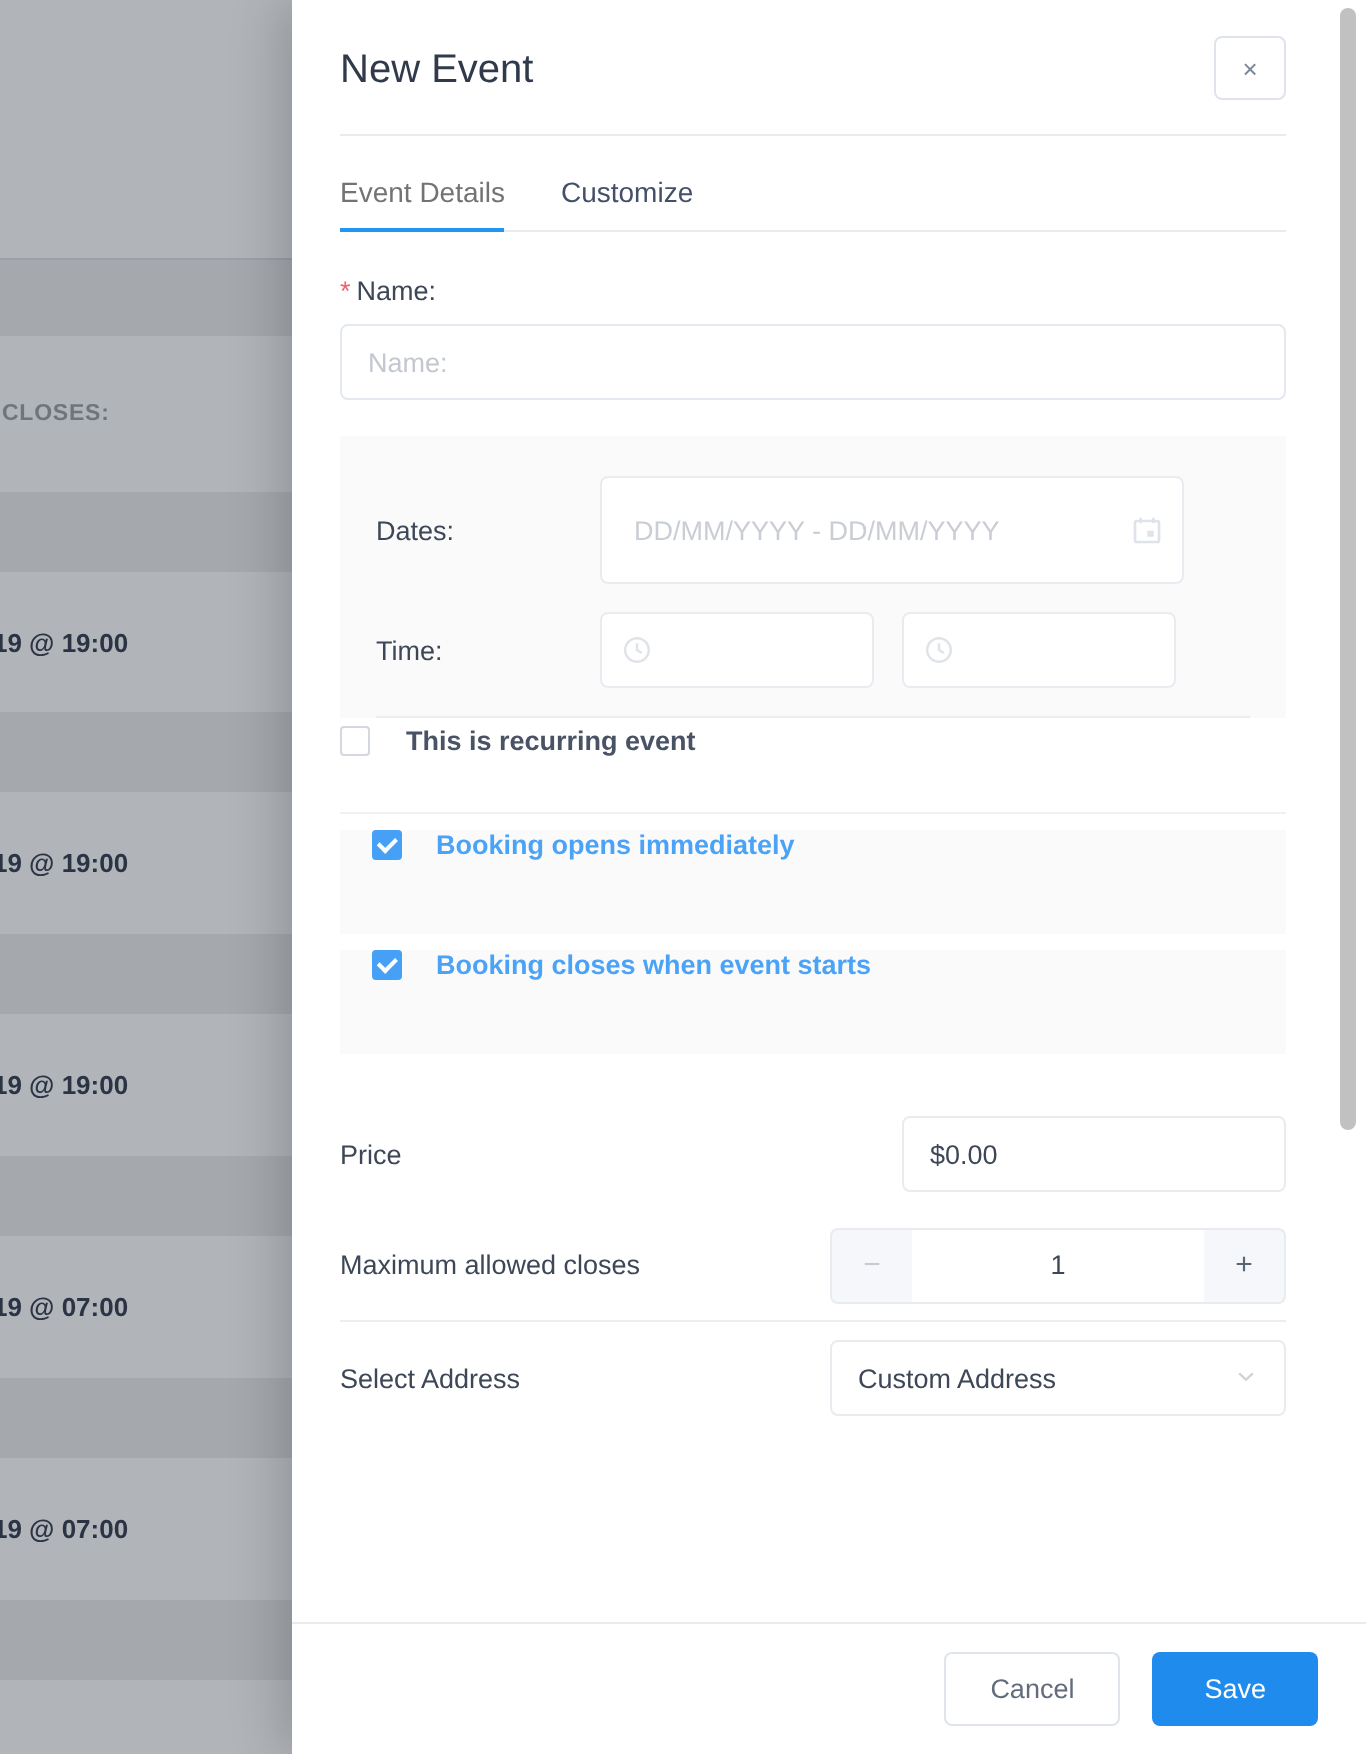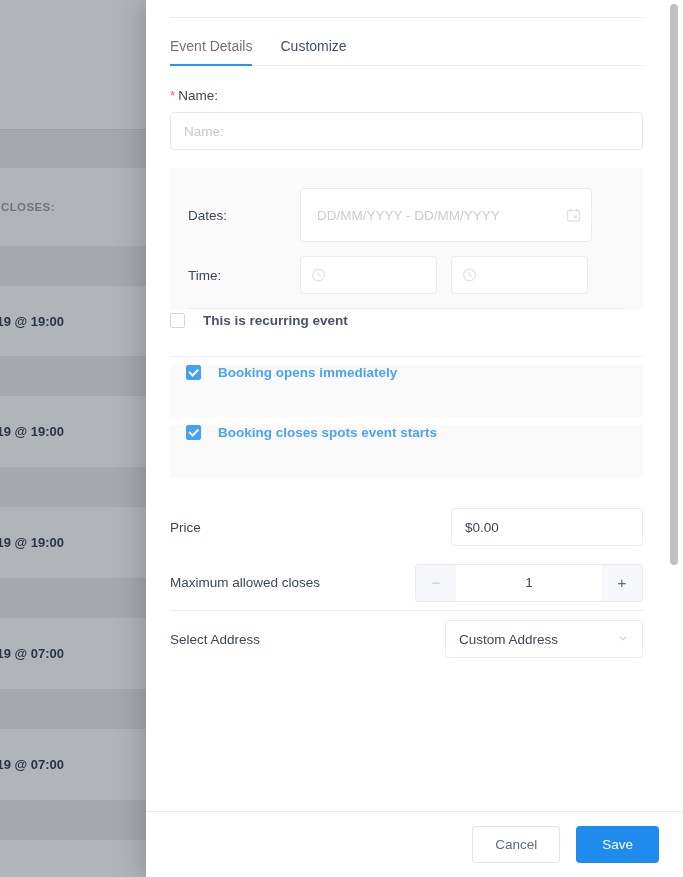--- a/index.html
+++ b/index.html
@@ -186,21 +186,21 @@
     color: #a9b1bd; font-size: 15px; cursor: pointer;
   }
   .step-btn.minus { border-radius: 4px 0 0 4px; border-right: none; color: #c7ccd4; }
   .step-btn.plus  { border-radius: 0 4px 4px 0; border-left: none; color: #5c6574; }
   .step-val {
     flex: 1; border-top: 1px solid #e8ebf0; border-bottom: 1px solid #e8ebf0;
     background: #fff; display: flex; align-items: center; justify-content: center;
     font-size: 13.5px; color: #3d4757;
   }
   .select-box {
-    width: 198px; height: 38px;
+    width: 228px; height: 38px;
     border: 1px solid #e8ebf0; border-radius: 4px; background: #fff;
     display: flex; align-items: center; justify-content: space-between;
     padding: 0 13px; font-size: 13.5px; color: #3d4757; cursor: pointer;
   }
   .chev { color: #cfd4dc; font-size: 11px; }
 
   
   .footer {
     position: absolute; left: 0; bottom: 0;
     width: 537px; height: 66px;
@@ -283,20 +283,24 @@
       </div>
       <div class="bg-row light" style="height: 37px;">
         <div class="cell"></div>
       </div>
     </div>
 </div>
 
 <div id="modal">
   <div class="modal-inner">
 
+    <div class="modal-header">
+      <div class="modal-title">New Event</div>
+      <div class="close-btn">×</div>
+    </div>
     <div class="header-rule"></div>
 
     <div class="tabs">
       <div class="tab active">Event Details</div>
       <div class="tab">Customize</div>
     </div>
 
     <div class="body">
 
       
@@ -354,21 +358,21 @@
         <span class="chk-label">This is recurring event</span>
       </div>
 
       <div class="chk-row shaded">
         <span class="chk-box checked"></span>
         <span class="chk-label blue">Booking opens immediately</span>
       </div>
 
       <div class="chk-row shaded">
         <span class="chk-box checked"></span>
-        <span class="chk-label blue">Booking closes spots event starts</span>
+        <span class="chk-label blue">Booking closes when event starts</span>
       </div>
 
       
       <div class="kv-row" style="margin-top:22px">
         <span class="kv-label">Price</span>
         <input class="price-input" type="text" placeholder="$0.00" value="$0.00" style="">
       </div>
 
       
       <div class="kv-row ruled">

